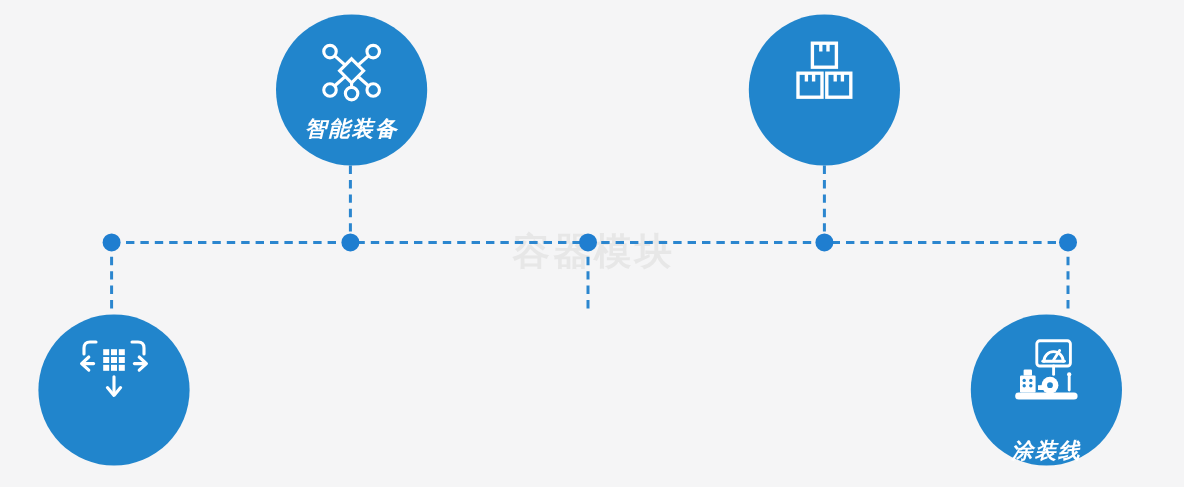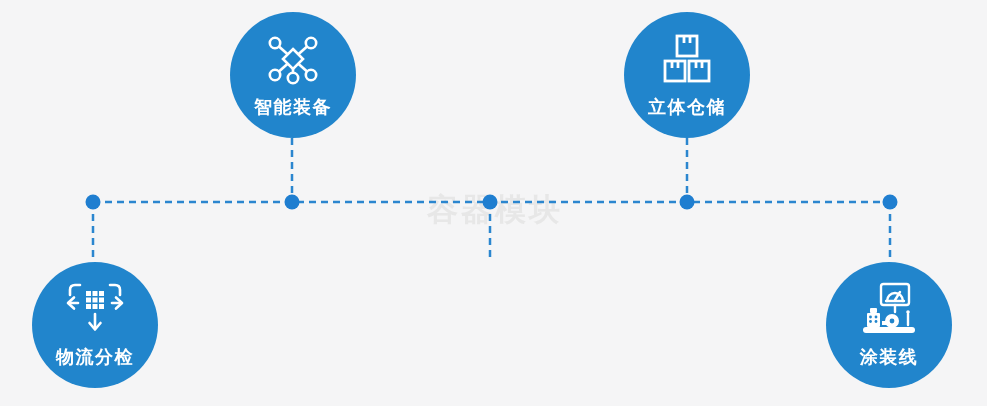--- a/index.html
+++ b/index.html
@@ -27,41 +27,42 @@
   .node{
     position:absolute;
     width:126px;height:126px;
     border-radius:50%;
     background:#2185cc;
     display:flex;
     flex-direction:column;
     align-items:center;
     z-index:3;
     cursor:pointer;
+    font-style:italic;
   }
   .node .icon{
     margin-top:18px;
     height:58px;
     display:flex;
     align-items:center;
     justify-content:center;
   }
   .node .label{
     margin-top:7px;
     font-size:18px;
     font-weight:700;
     letter-spacing:1.5px;
     color:#ffffff;
     white-space:nowrap;
   }
   #node-smart-equipment{left:230px;top:12px;}
   #node-stereo-warehouse{left:624px;top:12px;}
   #node-logistics-sorting{left:32px;top:262px;}
   #node-production-line{left:427px;top:262px;}
-  #node-coating-line{left:826px;top:262px;}
+  #node-coating-line{left:809px;top:262px;justify-content:space-between;}
   .icon svg{display:block;}
 </style>
 </head>
 <body>
 
 <div class="canvas">
 
   <div class="watermark">容器模块</div>
 
   <svg class="connectors" width="987" height="406" viewBox="0 0 987 406">
@@ -110,21 +111,20 @@
           <line x1="31" y1="3" x2="31" y2="10"></line>
           <rect x="6" y="28" width="20" height="20"></rect>
           <line x1="13" y1="28" x2="13" y2="35"></line>
           <line x1="19" y1="28" x2="19" y2="35"></line>
           <rect x="30" y="28" width="20" height="20"></rect>
           <line x1="37" y1="28" x2="37" y2="35"></line>
           <line x1="43" y1="28" x2="43" y2="35"></line>
         </g>
       </svg>
     </span>
-    <span class="label">立体仓储</span>
   </div>
 
   <div class="node" id="node-logistics-sorting">
     <span class="icon">
       <svg width="60" height="58" viewBox="0 0 60 58" fill="none">
         <g stroke="#ffffff" stroke-width="2.6" stroke-linecap="round" stroke-linejoin="round">
           <path d="M15,5 H10 Q5,5 5,10 V15"></path>
           <path d="M45,5 H50 Q55,5 55,10 V15"></path>
           <path d="M13,23 H4"></path>
           <path d="M9,17.5 L3,23 L9,28.5"></path>
@@ -139,21 +139,20 @@
           <rect x="34" y="11" width="5" height="5"></rect>
           <rect x="21" y="17.5" width="5" height="5"></rect>
           <rect x="27.5" y="17.5" width="5" height="5"></rect>
           <rect x="34" y="17.5" width="5" height="5"></rect>
           <rect x="21" y="24" width="5" height="5"></rect>
           <rect x="27.5" y="24" width="5" height="5"></rect>
           <rect x="34" y="24" width="5" height="5"></rect>
         </g>
       </svg>
     </span>
-    <span class="label">物流分检</span>
   </div>
 
 
   <div class="node" id="node-coating-line">
     <span class="icon">
       <svg width="64" height="56" viewBox="0 0 64 56" fill="none">
         <g stroke="#ffffff" stroke-width="2.4" stroke-linecap="round">
           <rect x="24" y="3" width="28" height="21" rx="2.5"></rect>
           <path d="M30,20 A8,8 0 0 1 46,20"></path>
           <line x1="29" y1="20" x2="47" y2="20"></line>

